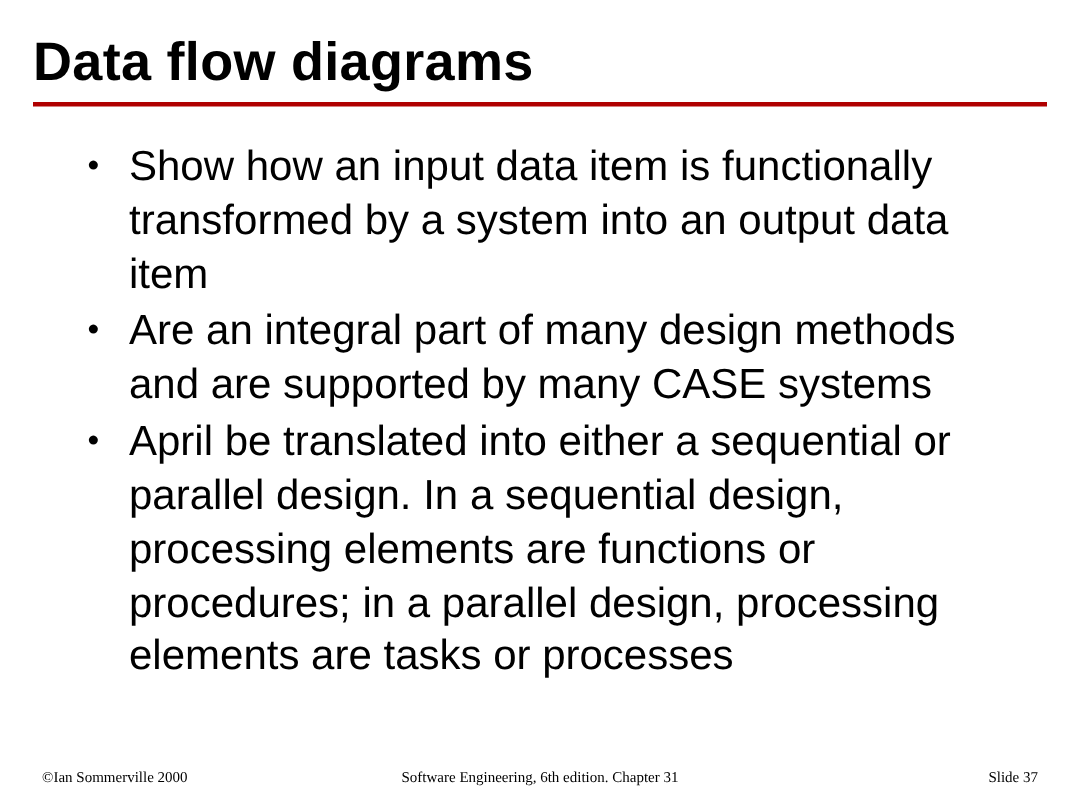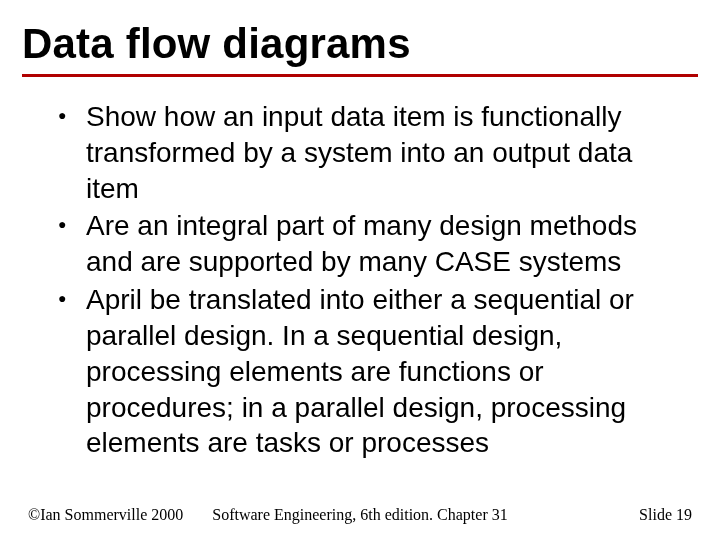--- a/index.html
+++ b/index.html
@@ -1,25 +1,25 @@
 <!DOCTYPE html>
 <html><head>
 <meta charset="utf-8">
 <style>
   * { margin: 0; padding: 0; box-sizing: border-box; }
   html, body { width: 720px; height: 540px; background: #fff; font-family: Arial, Helvetica, sans-serif; color: #000; }
   .slide { width: 720px; height: 540px; position: relative; }
   .title-block { padding: 20px 22px 0 22px; }
-  .title { font-size: 42px; font-weight: bold; letter-spacing: 0.2px; }
+  .title { font-size: 36px; font-weight: bold; letter-spacing: 0.2px; }
   .rule { margin: 6px 22px 0 22px; border: none; border-top: 3px solid #b00000; height: 0; }
   .body { padding: 22px 40px 0 58px; }
   .item { display: flex; align-items: flex-start; margin-bottom: 2px; }
   .bullet { flex: 0 0 28px; font-size: 14px; color: #000; padding-top: 8px; text-align: left; }
   .text { flex: 1; font-size: 28px; line-height: 1.28; }
-  .footer { position: absolute; bottom: 16px; left: 0; width: 100%; padding: 0 28px; display: flex; justify-content: space-between; font-size: 16px; font-family: "Times New Roman", Times, serif; }
+  .footer { position: absolute; bottom: 16px; left: 0; width: 100%; padding: 0 28px; display: flex; justify-content: space-between; font-size: 10px; font-family: "Times New Roman", Times, serif; }
   .footer .center { position: absolute; left: 0; right: 0; text-align: center; }
   .footer .left, .footer .right { position: relative; z-index: 1; }
 </style>
 </head>
 <body>
 
 <div class="slide">
   <div class="title-block">
     <h1 class="title">Data flow diagrams</h1>
   </div>
@@ -34,15 +34,15 @@
       <span class="text">Are an integral part of many design methods and are supported by many CASE systems</span>
     </div>
     <div class="item">
       <span class="bullet">●</span>
       <span class="text">April be translated into either a sequential or parallel design. In a sequential design, processing elements are functions or procedures; in a parallel design, processing elements are tasks or processes</span>
     </div>
   </div>
   <div class="footer">
     <span class="left">©Ian Sommerville 2000</span>
     <span class="center">Software Engineering, 6th edition. Chapter 31</span>
-    <span class="right">Slide 19</span>
+    <span class="right">Slide 37</span>
   </div>
 </div>
 
 </body></html>

